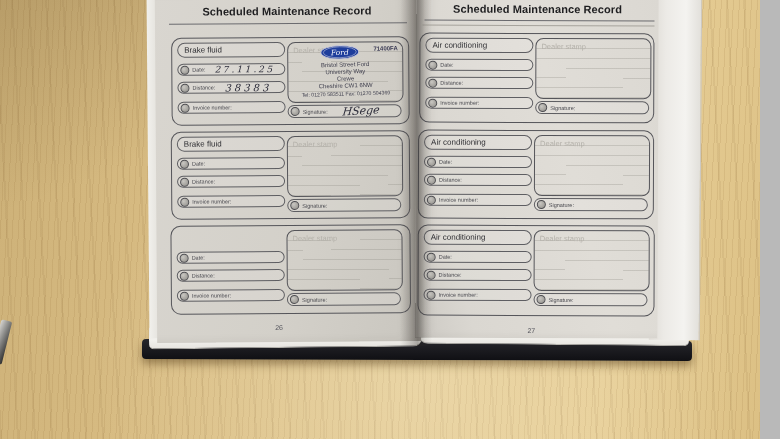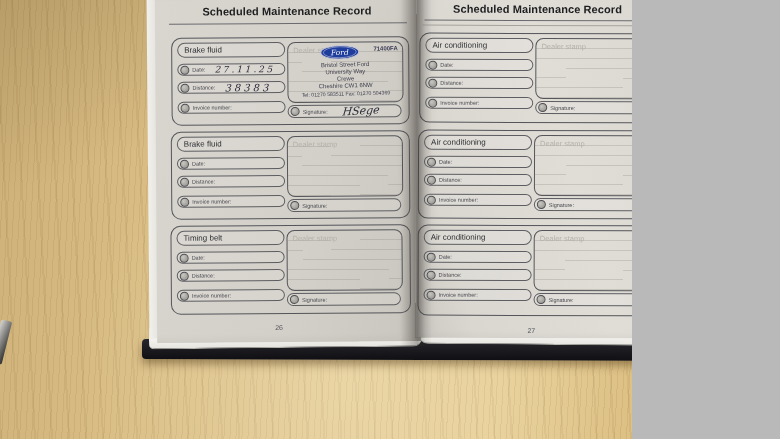--- a/index.html
+++ b/index.html
@@ -1,16 +1,16 @@
 <!DOCTYPE html>
 <html><head>
 <meta charset="utf-8">
 <style>
   html,body{margin:0;padding:0;background:#b9b9b9;}
-  #scene{position:relative;width:632px;height:439px;overflow:hidden;
+  #scene{position:relative;width:760px;height:439px;overflow:hidden;
          font-family:"Liberation Sans",sans-serif;}
 
   
   .desk{position:absolute;inset:0;
     background:
       radial-gradient(ellipse at 55% 88%, rgba(255,246,220,0.30), rgba(255,246,220,0) 55%),
       linear-gradient(160deg, rgba(92,70,38,0.18), rgba(92,70,38,0) 30%),
       repeating-linear-gradient(93deg, rgba(148,110,56,0.14) 0 1px, rgba(0,0,0,0) 1px 6px),
       repeating-linear-gradient(87deg, rgba(120,85,40,0.09) 0 2px, rgba(0,0,0,0) 2px 17px),
       linear-gradient(100deg,#ccb077 0%,#d8bc83 25%,#e0c68d 55%,#e6cd95 80%,#dcc084 100%);}
@@ -164,23 +164,20 @@
       <div class="stampbox">
         <span class="stamp-label">Dealer stamp</span>
       </div>
       <div class="pill signature-field">
         <span class="dot"></span>
         <span class="flabel">Signature:</span>
       </div>
     </div>
 
     <div class="block" style="left:14px;top:233px;width:238px;height:87px;">
-      <div class="pill title">
-        <span>Timing belt</span>
-      </div>
       <div class="pill field date">
         <span class="dot"></span>
         <span class="flabel">Date:</span>
       </div>
       <div class="pill field distance">
         <span class="dot"></span>
         <span class="flabel">Distance:</span>
       </div>
       <div class="pill field invoice">
         <span class="dot"></span>

